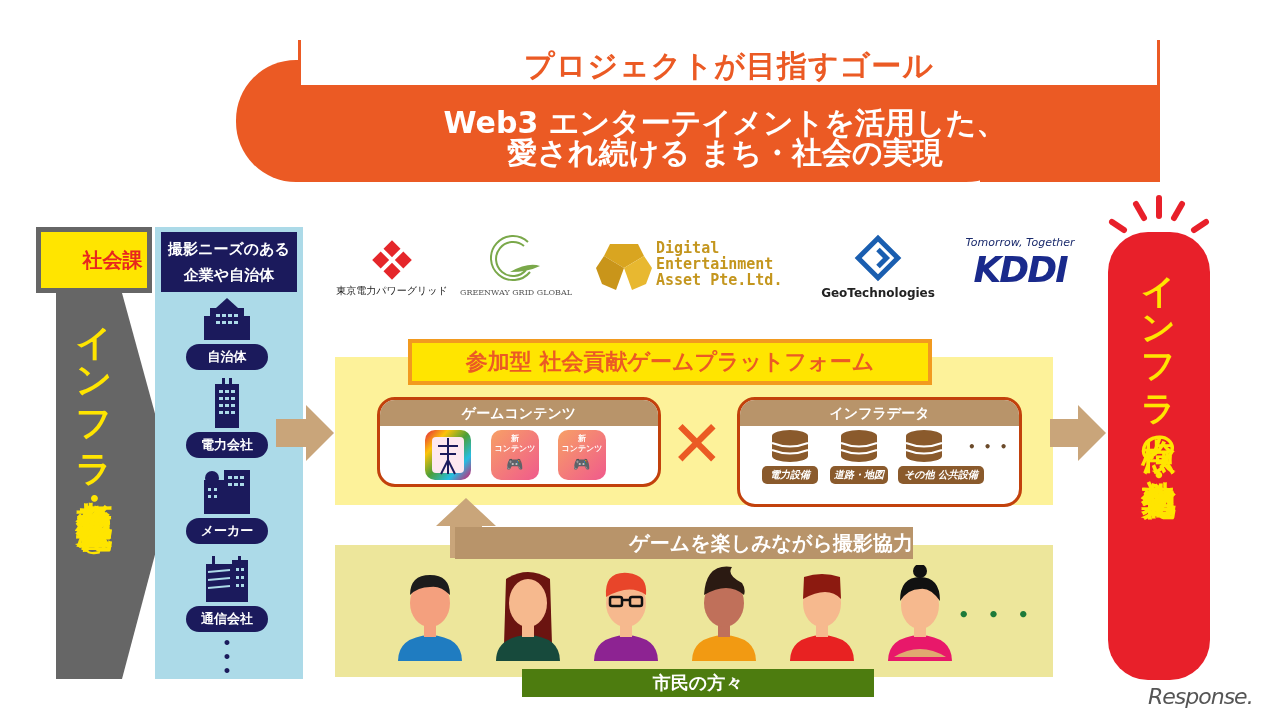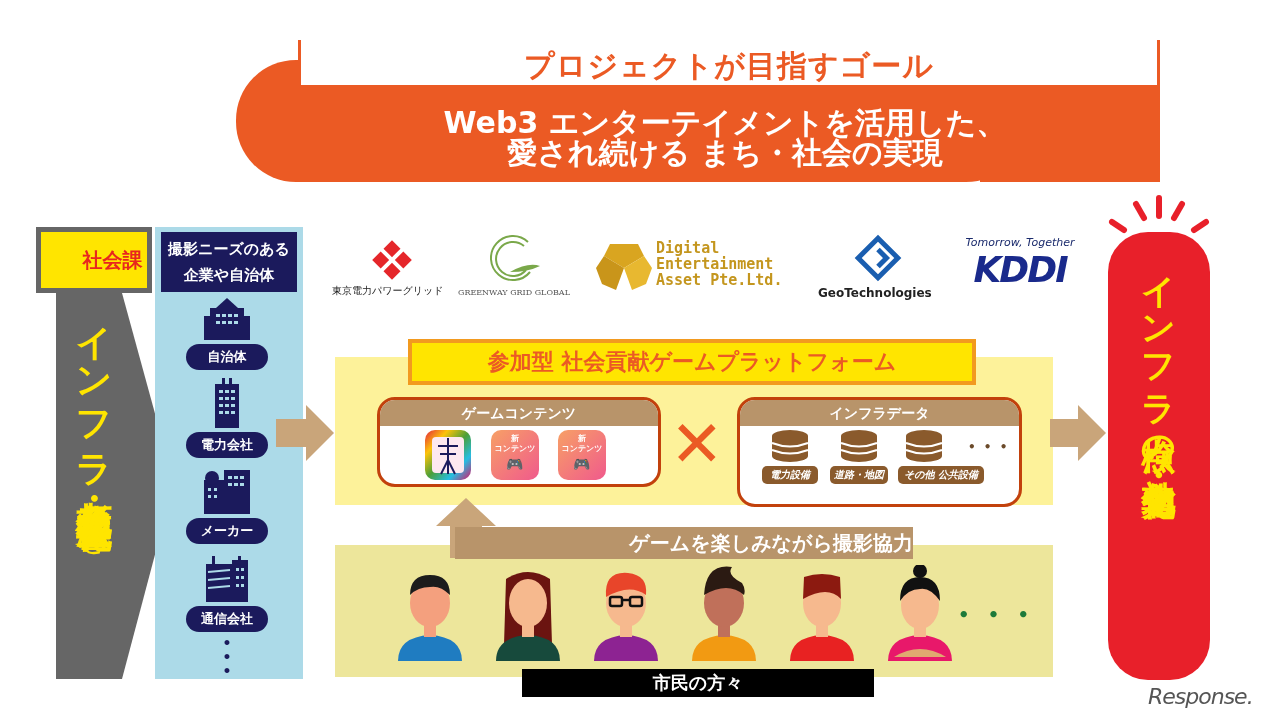--- a/index.html
+++ b/index.html
@@ -21,34 +21,34 @@
   .issue-nado { font-size: 22px; }
 
   
   .needs-col { left: 155px; top: 227px; width: 148px; height: 452px; background: #acdae8; }
   .needs-header { left: 161px; top: 232px; width: 136px; height: 60px; background: #1b1a5c; color: #ffffff; font-size: 15px; text-align: center; line-height: 26px; padding-top: 4px; }
   .needs-item { left: 186px; width: 82px; }
   .needs-pill { width: 82px; height: 26px; background: #1b1a5c; border-radius: 13px; color: #ffffff; font-size: 13px; text-align: center; line-height: 26px; }
   .needs-dots { left: 222px; top: 636px; width: 10px; color: #1b1a5c; font-size: 14px; line-height: 14px; text-align: center; }
 
   
-  .logo-text { color: #222; }
+  .logo-text { color: #222; text-align: center; }
 
   
   .platform { left: 335px; top: 357px; width: 718px; height: 148px; background: #fdf29a; }
-  .platform-title-box { left: 408px; top: 339px; width: 568px; height: 46px; background: #ffe500; border: 4px solid #f29a1f; color: #eb5a24; font-size: 22px; text-align: center; line-height: 38px; }
+  .platform-title-box { left: 408px; top: 339px; width: 524px; height: 46px; background: #ffe500; border: 4px solid #f29a1f; color: #eb5a24; font-size: 22px; text-align: center; line-height: 38px; }
   .panel { background: #ffffff; border: 3px solid #c2410c; border-radius: 18px; overflow: hidden; }
   .panel-head { height: 26px; background: #b8946a; color: #ffffff; font-size: 14px; text-align: center; line-height: 26px; }
   .cross { color: #eb5a24; font-size: 64px; line-height: 64px; }
   .db-label { background: #8a5a2c; color: #fff; font-size: 10px; border-radius: 5px; height: 18px; line-height: 18px; text-align: center; padding: 0 4px; font-style: italic; }
 
   
   .citizens { left: 335px; top: 545px; width: 718px; height: 132px; background: #ede69b; }
   .coop-bar { left: 455px; top: 527px; width: 458px; height: 32px; background: #b8946a; color: #ffffff; font-size: 20px; text-align: right; line-height: 32px; }
-  .citizens-label { left: 522px; top: 669px; width: 352px; height: 28px; background: #000000; color: #ffffff; font-size: 18px; text-align: center; line-height: 28px; }
+  .citizens-label { left: 522px; top: 669px; width: 352px; height: 28px; background: #4d7c0f; color: #ffffff; font-size: 18px; text-align: center; line-height: 28px; }
 
   
   .outcome { left: 1108px; top: 232px; width: 102px; height: 448px; background: #e8202a; border-radius: 40px; }
   .outcome-text { left: 1134px; top: 252px; width: 50px; color: #ffe500; font-size: 34px; writing-mode: vertical-rl; text-orientation: upright; line-height: 50px; letter-spacing: 1px; }
 
   .response { left: 1148px; top: 684px; color: #555; font-size: 22px; font-style: italic; font-weight: normal; letter-spacing: -1px; }
 </style>
 </head>
 <body>
 

